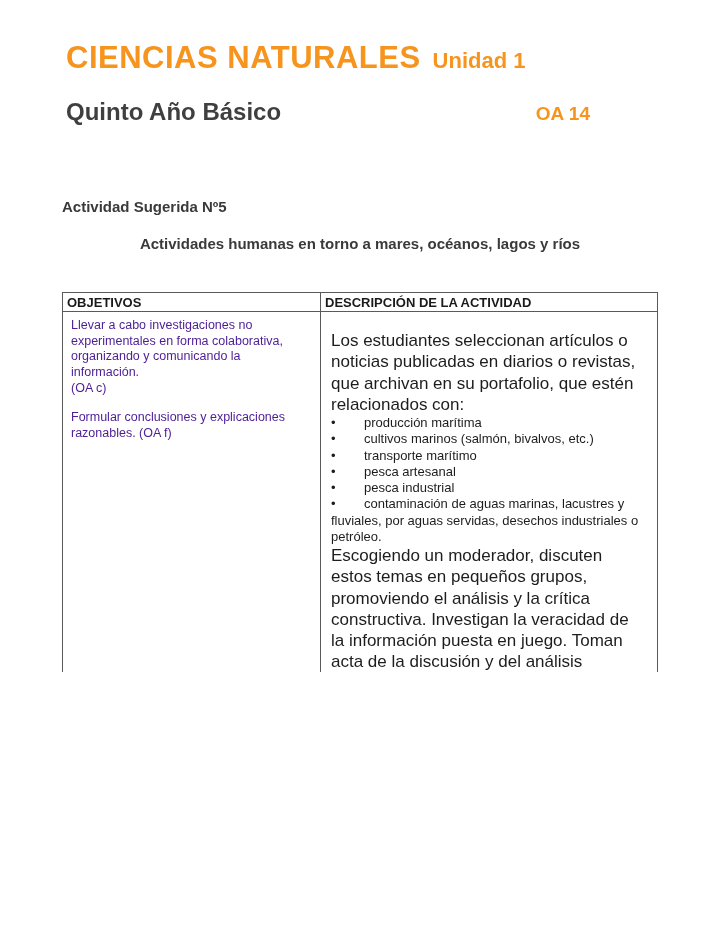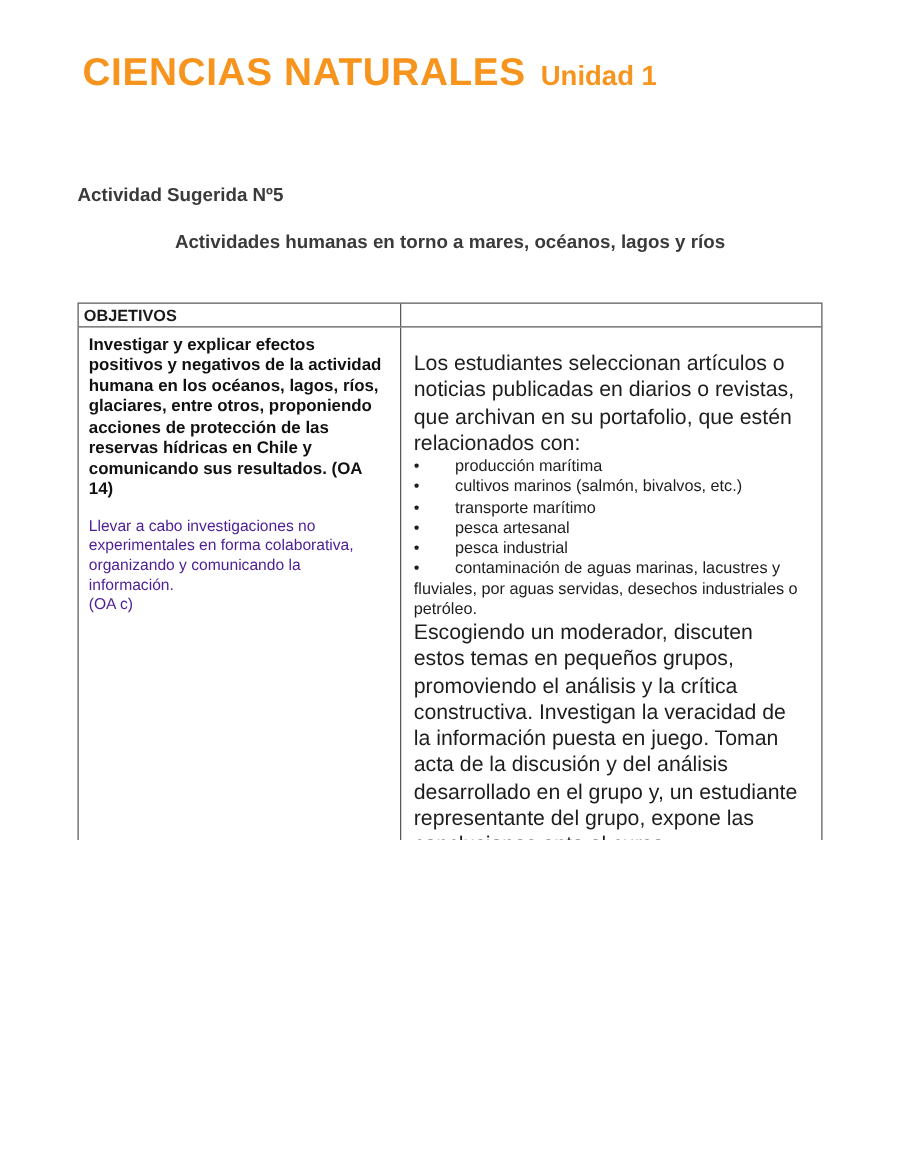--- a/index.html
+++ b/index.html
@@ -139,34 +139,39 @@
 <body>
 
 <div class="page">
   <div class="content">
 
     <div class="title-row">
       <span class="title-main">CIENCIAS NATURALES</span>
       <span class="title-unit">Unidad 1</span>
     </div>
 
+    <div class="subtitle-row">
+      <span class="subtitle">Quinto Año Básico</span>
+      <span class="oa-badge">OA 14</span>
+    </div>
 
     <div class="activity-title">Actividad Sugerida Nº5</div>
     <div class="activity-subtitle">Actividades humanas en torno a mares, océanos, lagos y ríos</div>
 
     <div class="table">
       <div class="table-header">
         <div class="cell">OBJETIVOS</div>
+        <div class="cell">DESCRIPCIÓN DE LA ACTIVIDAD</div>
       </div>
       <div class="table-body">
 
         <div class="cell-objectives">
-          <p class="obj-main">Investigar y explicar efectos positivos y negativos de la actividad humana en los océanos, lagos, ríos, glaciares, entre otros, proponiendo acciones de protección de las reservas hídricas en Chile y comunicando sus resultados. (OA 14)</p>
           <p class="obj-secondary">Llevar a cabo investigaciones no experimentales en forma colaborativa, organizando y comunicando la información.
 (OA c)</p>
+          <p class="obj-secondary">Formular conclusiones y explicaciones razonables. (OA f)</p>
         </div>
 
         <div class="cell-description">
           <p class="desc-text">Los estudiantes seleccionan artículos o noticias publicadas en diarios o revistas, que archivan en su portafolio, que estén relacionados con:</p>
 
           <div class="bullet-item">
             <span class="bullet-marker">•</span><span>producción marítima</span>
           </div>
           <div class="bullet-item">
             <span class="bullet-marker">•</span><span>cultivos marinos (salmón, bivalvos, etc.)</span>

